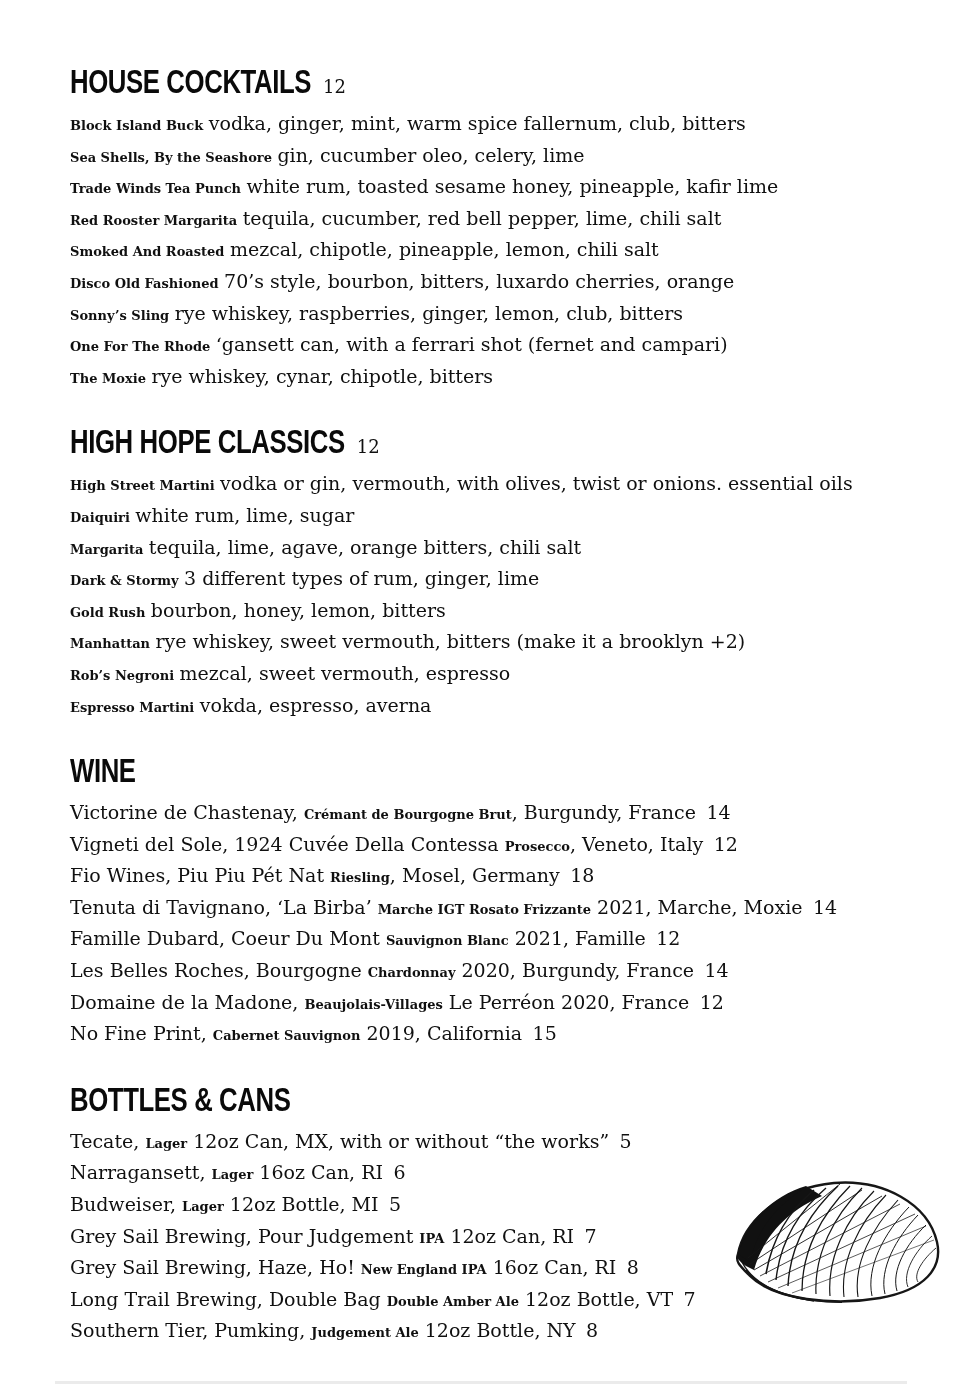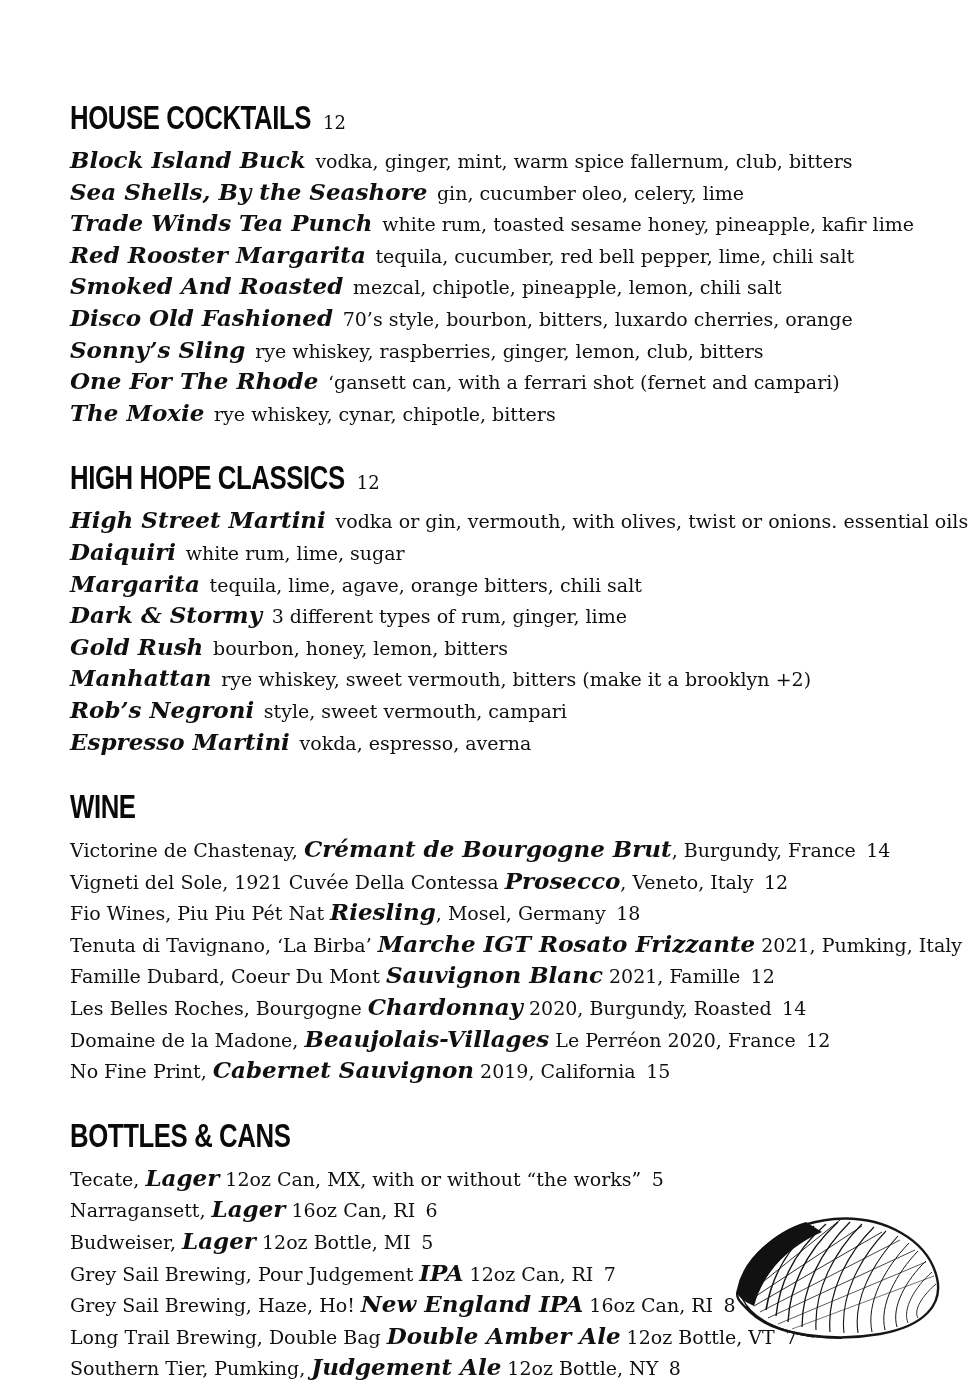--- a/index.html
+++ b/index.html
@@ -1,30 +1,30 @@
 <!DOCTYPE html>
 <html><head>
 <meta charset="utf-8">
 <style>
   html,body{margin:0;padding:0;background:#ffffff;}
   body{width:974px;height:1384px;position:relative;overflow:hidden;
        font-family:"DejaVu Serif", serif;color:#101010;}
-  .page{position:absolute;inset:0;padding:64px 30px 4px 70px;box-sizing:border-box;background:#fff;margin-top:36px;}
+  .page{position:absolute;inset:0;padding:64px 30px 4px 70px;box-sizing:border-box;background:#fff;}
 
   .menu-section{margin:0 0 31px 0;}
   .section-title{margin:0 0 9px 0;display:flex;align-items:baseline;white-space:nowrap;}
   .title-text{display:inline-block;font-family:"Liberation Sans", sans-serif;
               font-weight:800;font-size:33px;line-height:36px;letter-spacing:-0.5px;
               transform:scaleX(0.78);transform-origin:0 78%;color:#0a0a0a;}
   .title-price{font-family:"DejaVu Serif", serif;font-weight:400;font-size:18px;
                margin-left:12px;color:#101010;}
   .title-price:empty{display:none;}
 
   .item{line-height:29.6px;font-size:19px;white-space:nowrap;}
-  .item-name{font-weight:700;font-size:23px;font-style:italic;}
+  .item-name{font-weight:700;font-size:13px;}
   .cocktail .item-name{margin-right:0.42em;}
   .item-desc{font-weight:400;}
   .item-price{margin-left:0.55em;}
 
   .shell{position:absolute;left:722px;top:1170px;width:234px;height:142px;}
   .bottom-rule{position:absolute;left:55px;top:1381px;width:852px;height:3px;background:#ebebeb;}
 </style>
 </head>
 <body>
 
@@ -53,37 +53,37 @@
       <span class="title-text" style="margin-right: -77.44px;">HIGH HOPE CLASSICS</span>
       <span class="title-price">12</span>
     </h2>
     <div class="items">
         <div class="item"><span class="item-name">High Street Martini</span><span class="item-desc">vodka or gin, vermouth, with olives, twist or onions. essential oils</span></div>
         <div class="item"><span class="item-name">Daiquiri</span><span class="item-desc">white rum, lime, sugar</span></div>
         <div class="item"><span class="item-name">Margarita</span><span class="item-desc">tequila, lime, agave, orange bitters, chili salt</span></div>
         <div class="item"><span class="item-name">Dark &amp; Stormy</span><span class="item-desc">3 different types of rum, ginger, lime</span></div>
         <div class="item"><span class="item-name">Gold Rush</span><span class="item-desc">bourbon, honey, lemon, bitters</span></div>
         <div class="item"><span class="item-name">Manhattan</span><span class="item-desc">rye whiskey, sweet vermouth, bitters (make it a brooklyn +2)</span></div>
-        <div class="item"><span class="item-name">Rob’s Negroni</span><span class="item-desc">style, sweet vermouth, campari</span></div>
+        <div class="item"><span class="item-name">Rob’s Negroni</span><span class="item-desc">mezcal, sweet vermouth, espresso</span></div>
         <div class="item"><span class="item-name">Espresso Martini</span><span class="item-desc">vokda, espresso, averna</span></div>
       </div>
   </section>
 
   <section class="menu-section">
     <h2 class="section-title">
       <span class="title-text" style="margin-right: -18.48px;">WINE</span>
 
     </h2>
     <div class="items">
         <div class="item"><span class="item-desc">Victorine de Chastenay, </span><span class="item-name">Crémant de Bourgogne Brut</span><span class="item-desc">, Burgundy, France</span><span class="item-price">14</span></div>
-        <div class="item"><span class="item-desc">Vigneti del Sole, 1921 Cuvée Della Contessa </span><span class="item-name">Prosecco</span><span class="item-desc">, Veneto, Italy</span><span class="item-price">12</span></div>
+        <div class="item"><span class="item-desc">Vigneti del Sole, 1924 Cuvée Della Contessa </span><span class="item-name">Prosecco</span><span class="item-desc">, Veneto, Italy</span><span class="item-price">12</span></div>
         <div class="item"><span class="item-desc">Fio Wines, Piu Piu Pét Nat </span><span class="item-name">Riesling</span><span class="item-desc">, Mosel, Germany</span><span class="item-price">18</span></div>
-        <div class="item"><span class="item-desc">Tenuta di Tavignano, ‘La Birba’ </span><span class="item-name">Marche IGT Rosato Frizzante</span><span class="item-desc"> 2021, Pumking, Italy</span><span class="item-price">14</span></div>
+        <div class="item"><span class="item-desc">Tenuta di Tavignano, ‘La Birba’ </span><span class="item-name">Marche IGT Rosato Frizzante</span><span class="item-desc"> 2021, Marche, Moxie</span><span class="item-price">14</span></div>
         <div class="item"><span class="item-desc">Famille Dubard, Coeur Du Mont </span><span class="item-name">Sauvignon Blanc</span><span class="item-desc"> 2021, Famille</span><span class="item-price">12</span></div>
-        <div class="item"><span class="item-desc">Les Belles Roches, Bourgogne </span><span class="item-name">Chardonnay</span><span class="item-desc"> 2020, Burgundy, Roasted</span><span class="item-price">14</span></div>
+        <div class="item"><span class="item-desc">Les Belles Roches, Bourgogne </span><span class="item-name">Chardonnay</span><span class="item-desc"> 2020, Burgundy, France</span><span class="item-price">14</span></div>
         <div class="item"><span class="item-desc">Domaine de la Madone, </span><span class="item-name">Beaujolais-Villages</span><span class="item-desc"> Le Perréon 2020, France</span><span class="item-price">12</span></div>
         <div class="item"><span class="item-desc">No Fine Print, </span><span class="item-name">Cabernet Sauvignon</span><span class="item-desc"> 2019, California</span><span class="item-price">15</span></div>
       </div>
   </section>
 
   <section class="menu-section">
     <h2 class="section-title">
       <span class="title-text" style="margin-right: -62.26px;">BOTTLES &amp; CANS</span>
 
     </h2>

